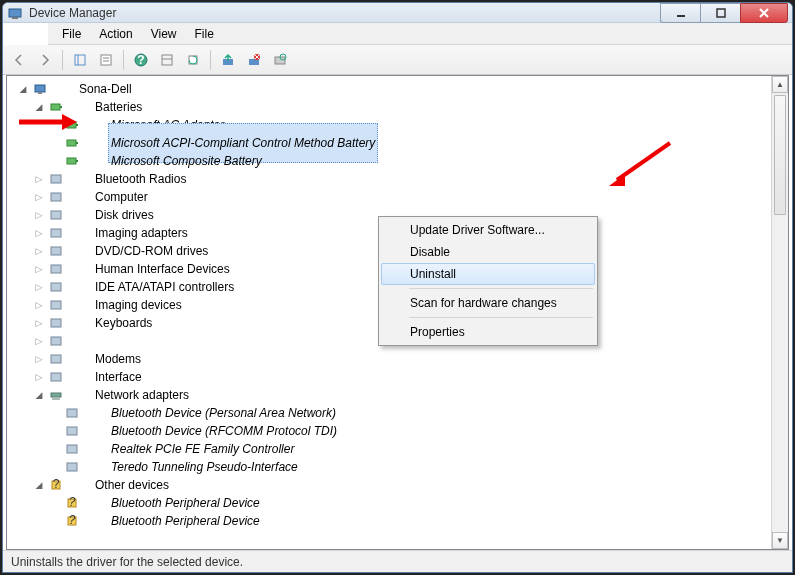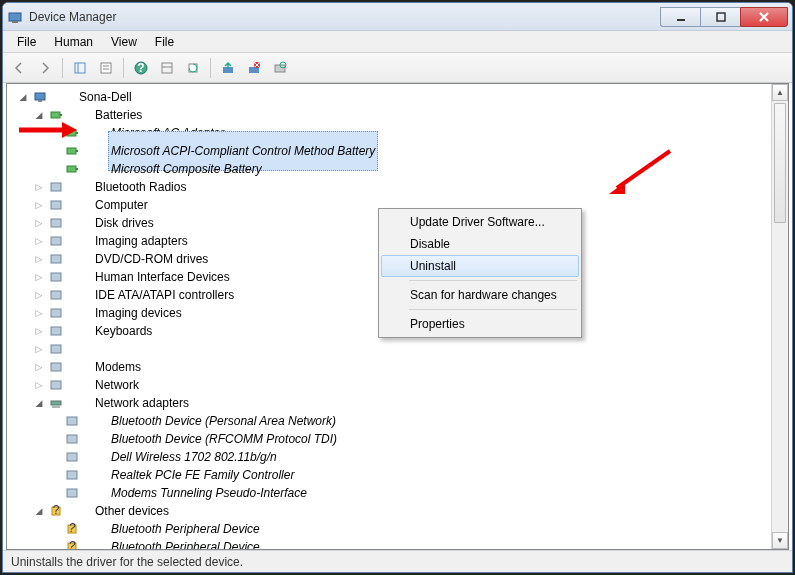--- a/index.html
+++ b/index.html
@@ -1,46 +1,46 @@
 <!DOCTYPE html>
 <html><head>
   <meta charset="utf-8">
   <style>
     * { box-sizing: border-box; margin: 0; padding: 0; font-family: "Segoe UI", Tahoma, sans-serif; font-size: 12px; }
     body { background: #222; width: 795px; height: 575px; position: relative; overflow: hidden; }
     .window { position: absolute; top: 2px; left: 2px; right: 2px; bottom: 2px; background: #fff; border: 1px solid #5b7ea6; border-radius: 6px 6px 0 0; overflow: hidden; display: flex; flex-direction: column; }
-    .titlebar { height: 28px; background: linear-gradient(#e8eef6, #d8e2ee); border-bottom: 1px solid #c2cddb; display: flex; align-items: center; padding: 0 4px; }
+    .titlebar { height: 20px; background: linear-gradient(#e8eef6, #d8e2ee); border-bottom: 1px solid #c2cddb; display: flex; align-items: center; padding: 0 4px; }
     .titlebar-icon { width: 16px; height: 16px; margin-right: 6px; display: flex; align-items: center; justify-content: center; }
     .titlebar-title { flex: 1; color: #333; }
     .win-buttons { display: flex; gap: 0; }
     .win-btn { width: 40px; height: 20px; border: 1px solid #8a9db3; background: linear-gradient(#f2f5fa,#d7e1ec); display: flex; align-items: center; justify-content: center; color: #333; font-size: 11px; cursor: pointer; }
     .win-btn.min { border-radius: 0 0 0 3px; border-right: none; }
     .win-btn.max { border-right: none; }
     .win-btn.close { background: linear-gradient(#e78a8a,#d44); border-color: #a33; border-radius: 0 0 3px 0; color: #fff; width: 48px; }
-    .menubar { height: 22px; background: #f0f0f0; border-bottom: 1px solid #d5d5d5; display: flex; align-items: center; padding-left: 6px; gap: 2px; }
+    .menubar { height: 22px; background: #f0f0f0; border-bottom: 1px solid #d5d5d5; display: flex; align-items: center; padding-left: 6px; gap: 2px; margin-left: 45px; }
     .menu-item { padding: 2px 8px; cursor: pointer; }
     .toolbar { height: 30px; background: linear-gradient(#f8f8f8,#ededed); border-bottom:1px solid #ccc; display:flex; align-items:center; padding: 0 4px; gap:2px;}
     .tb-btn { width:24px; height:24px; display:flex; align-items:center; justify-content:center; border:1px solid transparent; border-radius:2px; cursor:pointer;}
     .tb-sep { width:1px; height:20px; background:#c8c8c8; margin:0 3px;}
     .content { flex:1; display:flex; background:#fff; border:1px solid #828790; margin:0 3px; position:relative; overflow:hidden;}
     .tree { flex:1; padding:4px 0 4px 4px; overflow:auto; position:relative;}
     .scrollbar { width:17px; background:#f0f0f0; border-left:1px solid #d4d4d4; display:flex; flex-direction:column; }
     .scroll-btn { height:17px; background:linear-gradient(#fdfdfd,#ececec); border:1px solid #bcbcbc; display:flex; align-items:center; justify-content:center; font-size:8px; color:#555; cursor:pointer;}
     .scroll-track { flex:1; background:#f0f0f0;}
     .scroll-thumb { height:120px; background:linear-gradient(#f6f6f6,#e4e4e4); border:1px solid #b8b8b8; border-radius:1px; margin:2px;}
     .node { display:flex; align-items:center; height:18px; white-space:nowrap; cursor:default;}
     .expander { width:12px; height:12px; display:flex; align-items:center; justify-content:center; cursor:pointer; color:#666; font-size:9px;}
     .spacer { width:12px; height:12px; display:inline-block;}
     .node-icon { width:16px; height:16px; margin:0 3px; display:flex; align-items:center; justify-content:center;}
     .node-label { padding:1px 3px;margin-left:25px; }
     .node.selected .node-label { background:#d0e3f8; border:1px dotted #5590cc; padding:12px 2px;}
     .indent-0 { padding-left: 6px; }
     .indent-1 { padding-left: 22px; }
     .indent-2 { padding-left: 38px; font-style: italic; }
-    .context-menu { position:absolute; left:371px; top:124px; width:204px; background:#f2f2f2; border:1px solid #979797; box-shadow:3px 3px 4px rgba(0,0,0,.25); padding:2px;}
+    .context-menu { position:absolute; left:371px; top:140px; width:220px; background:#f2f2f2; border:1px solid #979797; box-shadow:3px 3px 4px rgba(0,0,0,.25); padding:2px;}
     .cm-item { height:22px; display:flex; align-items:center; padding-left:28px; cursor:pointer; border:1px solid transparent;}
     .cm-item.hover { background:linear-gradient(#eaf3fd,#d7e8fb); border:1px solid #a7ccf0; border-radius:2px;}
     .cm-sep { height:1px; background:#d4d4d4; margin:3px 2px 3px 28px;}
     .cm-item.bold { font-weight:normal; }
     .statusbar { height:22px; background:#f0f0f0; border-top:1px solid #d5d5d5; display:flex; align-items:center; padding-left:8px; color:#333;}
     svg { display:block; }
     .arrow-red { position:absolute; z-index:5; pointer-events:none;}
   </style>
 </head>
 <body>
@@ -68,21 +68,21 @@
       <div class="win-btn close">
           <svg width="12" height="12">
             <path d="M2 2 L10 10 M10 2 L2 10" stroke="#fff" stroke-width="2"></path>
           </svg>
         </div>
     </div>
   </div>
 
   <div class="menubar">
     <div class="menu-item">File</div>
-    <div class="menu-item">Human</div>
+    <div class="menu-item">Action</div>
     <div class="menu-item">View</div>
     <div class="menu-item">File</div>
   </div>
 
   <div class="toolbar">
     <div class="tb-btn">
         <svg width="14" height="14">
           <path d="M9 2 L4 7 L9 12" fill="none" stroke="#888" stroke-width="1.5"></path>
         </svg>
       </div>
@@ -301,21 +301,21 @@
             </span>
             <span class="node-label">Modems</span>
           </div>
           <div class="node indent-1">
             <span class="expander" style="color:#999">▷</span>
             <span class="node-icon">
               <svg width="14" height="14">
                 <rect x="2" y="3" width="10" height="8" fill="#bcd" stroke="#789"></rect>
               </svg>
             </span>
-            <span class="node-label">Network</span>
+            <span class="node-label">Interface</span>
           </div>
         </div>
 
       <div class="node indent-1">
         <span class="expander">◢</span>
         <span class="node-icon">
             <svg width="14" height="14">
               <rect x="2" y="5" width="10" height="4" fill="#7a9" stroke="#576"></rect>
               <line x1="3" y1="11" x2="11" y2="11" stroke="#576"></line>
             </svg>
@@ -341,39 +341,30 @@
             </span>
             <span class="node-label">Bluetooth Device (RFCOMM Protocol TDI)</span>
           </div>
           <div class="node indent-2">
             <span class="spacer"></span>
             <span class="node-icon">
               <svg width="14" height="14">
                 <rect x="2" y="3" width="10" height="8" fill="#bcd" stroke="#789"></rect>
               </svg>
             </span>
-            <span class="node-label">Dell Wireless 1702 802.11b/g/n</span>
-          </div>
-          <div class="node indent-2">
-            <span class="spacer"></span>
-            <span class="node-icon">
-              <svg width="14" height="14">
-                <rect x="2" y="3" width="10" height="8" fill="#bcd" stroke="#789"></rect>
-              </svg>
-            </span>
             <span class="node-label">Realtek PCIe FE Family Controller</span>
           </div>
           <div class="node indent-2">
             <span class="spacer"></span>
             <span class="node-icon">
               <svg width="14" height="14">
                 <rect x="2" y="3" width="10" height="8" fill="#bcd" stroke="#789"></rect>
               </svg>
             </span>
-            <span class="node-label">Modems Tunneling Pseudo-Interface</span>
+            <span class="node-label">Teredo Tunneling Pseudo-Interface</span>
           </div>
         </div>
 
       <div class="node indent-1">
         <span class="expander">◢</span>
         <span class="node-icon">
             <svg width="14" height="14">
               <rect x="3" y="3" width="8" height="8" fill="#ec5" stroke="#b82"></rect>
               <text x="7" y="10" text-anchor="middle" font-size="8" fill="#333">?</text>
             </svg>

